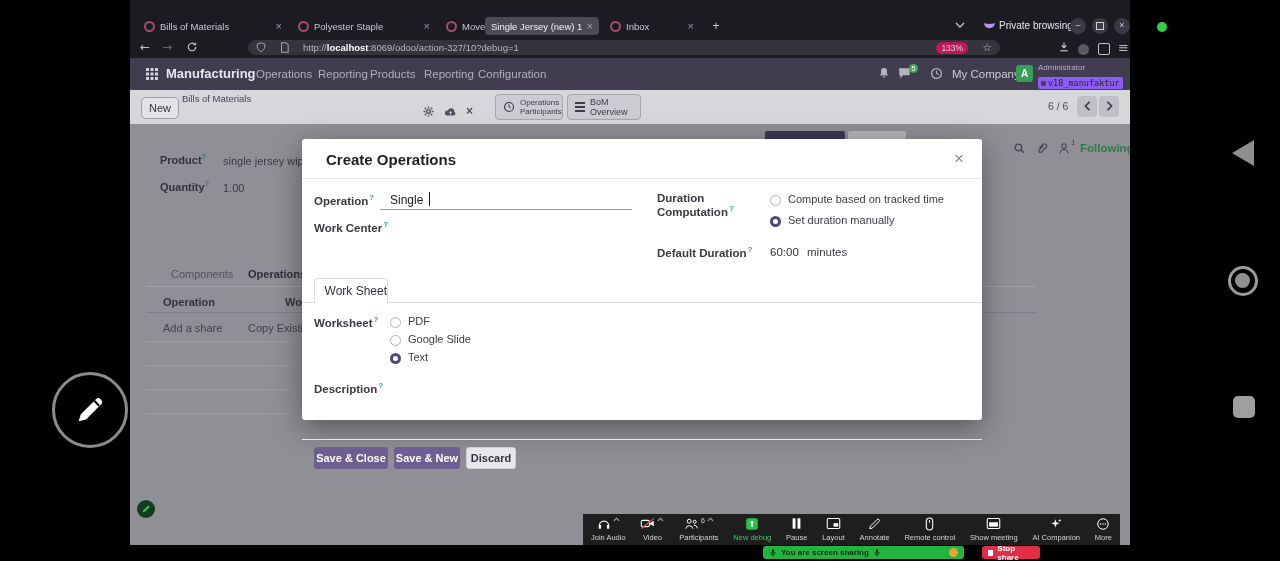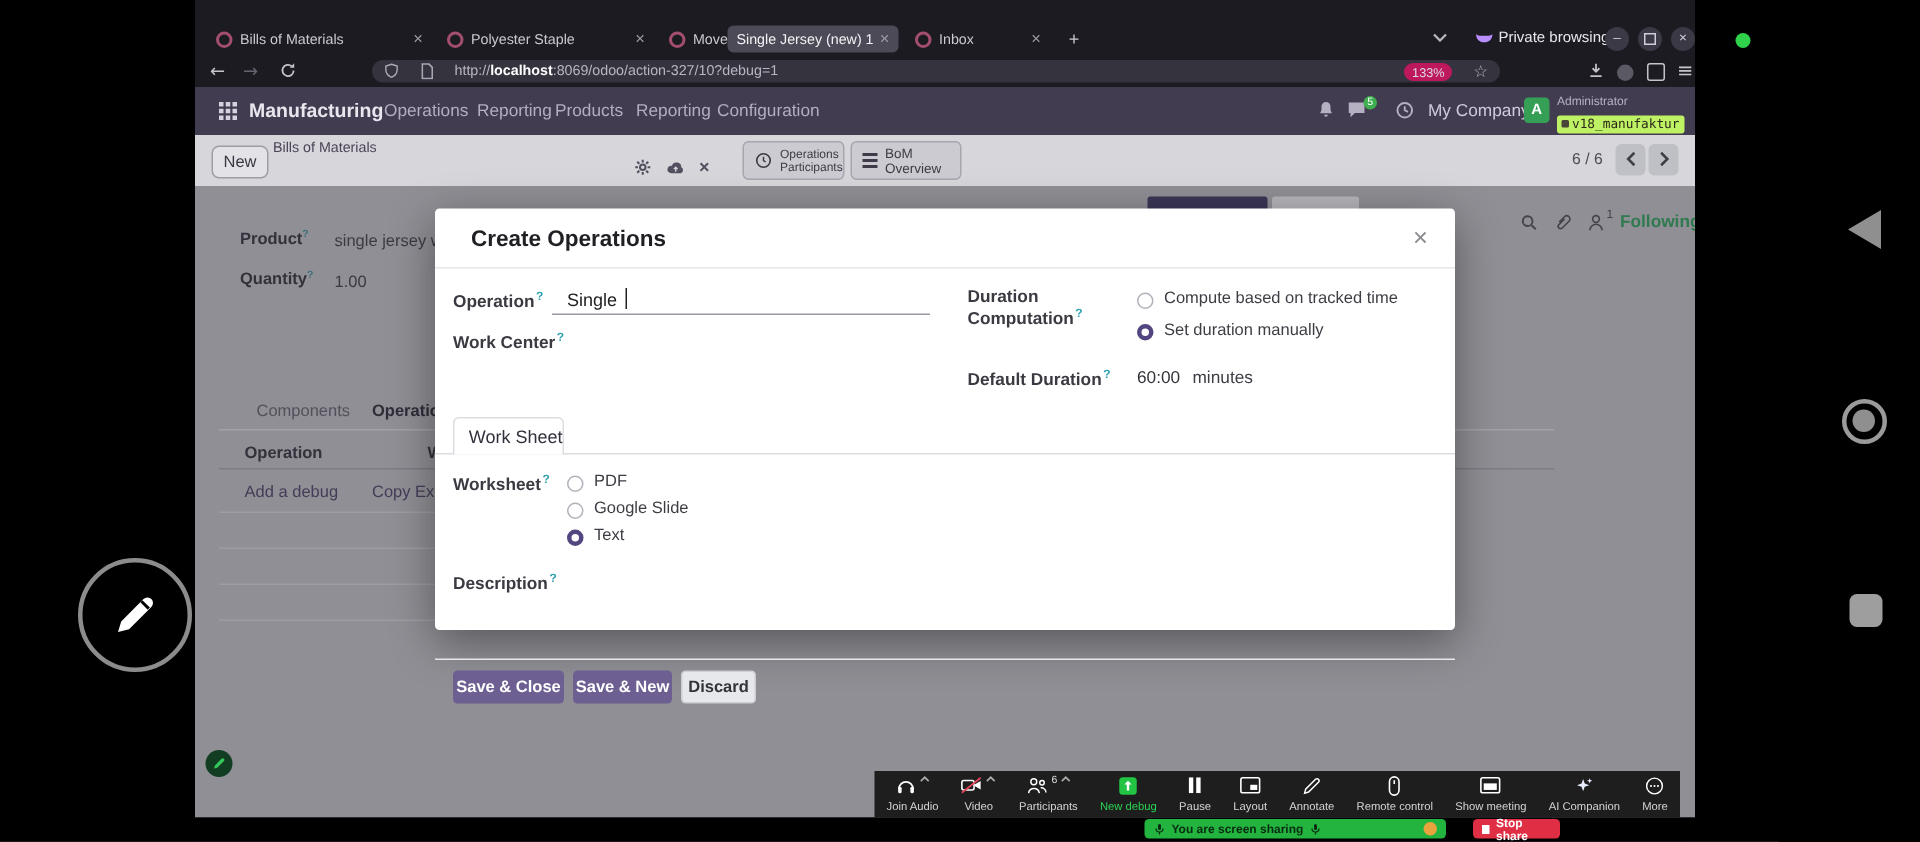--- a/index.html
+++ b/index.html
@@ -23,37 +23,37 @@
   .urlbar{position:absolute;left:0;top:37px;width:100%;height:21px;background:#1c1b22;border-bottom:1px solid #0d0d12;}
   .urlbox{position:absolute;left:118px;top:3px;width:752px;height:15px;background:#34333e;border-radius:8px;display:flex;align-items:center;font-size:9.5px;color:#b7b7c1;padding:0 8px;gap:14px;box-sizing:border-box;}
   .navglyph{color:#c3c3c9;font-size:12px;font-family:"DejaVu Sans",sans-serif;line-height:21px;}
   .zoompill{background:#be185d;color:#dcdce2;border-radius:7px;font-size:8.5px;padding:1px 5px;}
 
   
   .onav{position:absolute;left:0;top:58px;width:100%;height:32px;background:#423c50;}
   .onav .menu{position:absolute;top:10px;font-size:11.5px;color:#b3adc0;}
   .appname{position:absolute;top:8px;font-size:13px;font-weight:bold;color:#e9e6ee;}
   .avatar{position:absolute;width:17px;height:17px;border-radius:3px;background:#35a055;color:#fff;font-size:10px;font-weight:bold;text-align:center;line-height:17px;}
-  .dbbadge{background:#bef264;color:#2c2819;font-size:8.5px;font-family:"DejaVu Sans Mono",monospace;padding:1px 3px;border-radius:2px;}
+  .dbbadge{background:#8b5cf6;color:#2c2819;font-size:8.5px;font-family:"DejaVu Sans Mono",monospace;padding:1px 3px;border-radius:2px;}
 
   
   .cpanel{position:absolute;left:0;top:90px;width:100%;height:34px;background:#d6d6db;border-bottom:1px solid #ababb2;}
   .newbtn{position:absolute;left:11px;top:7px;width:36px;height:20px;background:#e2e2e7;border:1px solid #9d9da6;border-radius:5px;font-size:11px;color:#3a3642;text-align:center;line-height:20px;}
   .cbtn{position:absolute;top:4px;height:26px;background:#cbcbd1;border:1px solid #a6a6af;border-radius:4px;display:flex;align-items:center;gap:5px;padding:0 7px;box-sizing:border-box;color:#3e3a47;}
   .pagerbtn{position:absolute;top:6px;width:20px;height:21px;background:#bfbfc6;border-radius:4px;text-align:center;}
 
   
   .content{position:absolute;left:0;top:124px;width:100%;height:421px;background:#8f8f95;}
   .flabel{font-weight:bold;font-size:11px;color:#33313b;}
   .fvalue{font-size:11px;color:#3c3a44;}
   .dhelp{color:#3d6f7a;font-size:7px;vertical-align:super;}
   .dimlink{font-size:11px;color:#453c58;}
 
   
-  .modal{position:absolute;left:160px;top:139px;width:680px;height:281px;background:#fff;border-radius:3px;box-shadow:0 8px 30px rgba(0,0,0,.4);z-index:20;}
+  .modal{position:absolute;left:172px;top:139px;width:680px;height:281px;background:#fff;border-radius:3px;box-shadow:0 8px 30px rgba(0,0,0,.4);z-index:20;}
   .mlabel{font-weight:bold;font-size:11.5px;color:#3a3a42;}
   .help{color:#2e9fae;font-size:8px;vertical-align:super;margin-left:1px;}
   .radio{position:absolute;width:11px;height:11px;border-radius:50%;border:1px solid #b2b2ba;background:#fff;box-sizing:border-box;}
   .radio.checked{border:3.5px solid #53457f;}
   .rlabel{position:absolute;font-size:11px;color:#3d3d45;}
   .btn-purple{position:absolute;top:308px;height:22px;background:#6d5f92;border-radius:3px;color:#fff;font-size:11px;font-weight:bold;text-align:center;line-height:22px;}
   .btn-gray{position:absolute;top:308px;height:22px;background:#e7e8ec;border:1px solid #cdced4;border-radius:3px;color:#33333a;font-size:11px;font-weight:bold;text-align:center;line-height:20px;box-sizing:border-box;}
 
   
   .ztoolbar{position:absolute;left:583px;top:514px;width:537px;height:31px;background:#1e1e1e;display:flex;align-items:center;justify-content:space-between;padding:0 8px;box-sizing:border-box;z-index:40;}
@@ -263,21 +263,21 @@
       <span class="abs fvalue" style="left:93px;top:58px">1.00</span>
 
       <span class="abs" style="left:41px;top:144px;font-size:11px;color:#53505c">Components</span>
       <span class="abs" style="left:118px;top:144px;font-size:11px;font-weight:bold;color:#302d39;white-space:nowrap">Operations</span>
       <span class="abs" style="left:16px;top:162px;width:890px;height:1px;background:#a2a2a8"></span>
 
       <span class="abs flabel" style="left:33px;top:172px">Operation</span>
       <span class="abs flabel" style="left:155px;top:172px;white-space:nowrap">Work Center</span>
       <span class="abs" style="left:16px;top:188px;width:890px;height:1px;background:#7e7c86"></span>
 
-      <span class="abs dimlink" style="left:33px;top:198px">Add a debug</span>
+      <span class="abs dimlink" style="left:33px;top:198px">Add a share</span>
       <span class="abs dimlink" style="left:118px;top:198px;white-space:nowrap">Copy Existing Operations</span>
 
       <span class="abs" style="left:16px;top:217px;width:144px;height:1px;background:#9d9da3"></span>
       <span class="abs" style="left:16px;top:241px;width:144px;height:1px;background:#9d9da3"></span>
       <span class="abs" style="left:16px;top:265px;width:144px;height:1px;background:#9d9da3"></span>
       <span class="abs" style="left:16px;top:289px;width:144px;height:1px;background:#9d9da3"></span>
 
       <span class="abs" style="left:883px;top:18px">
         <svg width="13" height="13" viewBox="0 0 24 24">
             <circle cx="10" cy="10" r="6" fill="none" stroke="#45434c" stroke-width="2.4"></circle>

